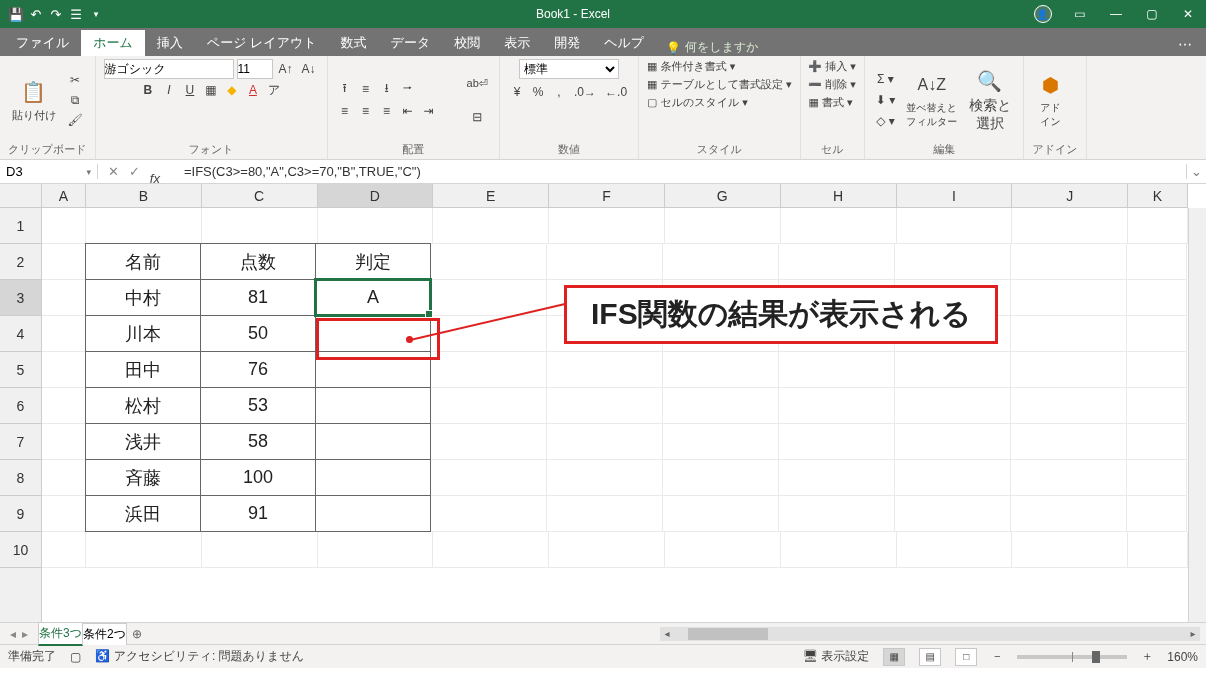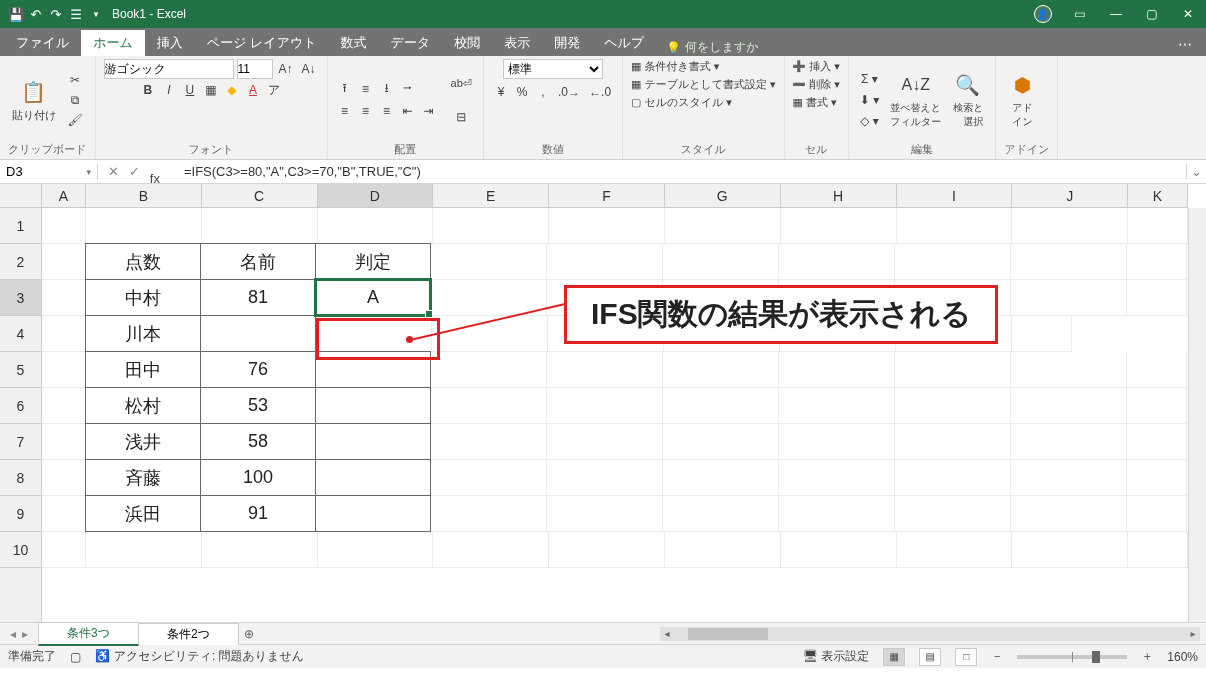--- a/index.html
+++ b/index.html
@@ -1,21 +1,21 @@
 <!DOCTYPE html>
 <html><head>
 <meta charset="utf-8">
 <style>
 * { box-sizing: border-box; margin: 0; padding: 0; font-family: "Segoe UI", "Meiryo", sans-serif; }
 body { background: #fff; width: 1206px; height: 678px; overflow: hidden; position: relative; }
 
 .titlebar { height: 28px; background: #217346; display: flex; align-items: center; color: #fff; font-size: 12px; }
 .titlebar .qat { display: flex; gap: 4px; padding: 0 8px; align-items: center; }
 .titlebar .qat span { width: 16px; height: 16px; display: flex; align-items: center; justify-content: center; font-size: 13px; }
-.titlebar .title { flex: 1; text-align: left; }
+.titlebar .title { flex: 1; text-align: center; }
 .titlebar .wincontrols { display: flex; align-items: center; }
 .titlebar .wincontrols span { width: 36px; height: 28px; display: flex; align-items: center; justify-content: center; font-size: 12px; }
 .titlebar .avatar { width: 18px; height: 18px; border-radius: 50%; background: #4a7a5f; border: 1px solid #fff; margin-right: 10px; display:flex; align-items:center; justify-content:center; font-size:10px;}
 
 .tabbar { height: 28px; background: #737373; display: flex; align-items: flex-end; padding: 0 4px; }
 .tabbar .tab { padding: 4px 12px; color: #fff; font-size: 13px; cursor: pointer; }
 .tabbar .tab.active { background: #fff; color: #217346; }
 .tabbar .tellme { display: flex; align-items: center; color: #d9ead3; font-size: 12px; margin-left: 10px; gap: 4px; }
 .tabbar .share { margin-left: auto; color: #fff; font-size: 14px; padding: 4px 10px; }
 
@@ -30,21 +30,21 @@
 .ribbon .smallbtn { min-width: 18px; height: 18px; display:flex; align-items:center; justify-content:center; font-size:12px; padding:0 2px; border:1px solid transparent; }
 .ribbon select, .ribbon input { font-size:12px; border:1px solid #c8c8c8; background:#fff; height:20px; }
 .ribbon .fontname { width:130px; }
 .ribbon .fontsize { width:36px; }
 .ribbon .numfmt { width:100px; }
 
 .namebox-row { height: 24px; border-bottom: 1px solid #d4d4d4; display: flex; align-items: center; font-size: 13px; }
 .namebox { width: 98px; border-right: 1px solid #d4d4d4; padding: 0 6px; display:flex; align-items:center; justify-content:space-between; }
 .namebox .dd { color:#777; font-size:9px; }
 .fx-btns { display:flex; align-items:center; gap:10px; padding: 0 10px; color:#888; }
-.fx-label { color:#444; padding-right:8px;margin-top:13px; }
+.fx-label { font-style: italic; color:#444; padding-right:8px;margin-top:13px; }
 .formula-bar { flex:1; padding: 0 6px; color:#333; }
 .fb-expand { width:20px; text-align:center; color:#777; border-left:1px solid #d4d4d4; }
 
 .grid-area { position: relative; height: 438px; overflow:hidden; background:#fff; }
 .corner { position:absolute; left:0; top:0; width:42px; height:24px; background:#f0f0f0; border-right:1px solid #ccc; border-bottom:1px solid #ccc; }
 .col-headers { position:absolute; left:42px; top:0; right:18px; height:24px; display:flex; background:#f0f0f0; border-bottom:1px solid #ccc; }
 .col-headers .ch { border-right:1px solid #ccc; display:flex; align-items:center; justify-content:center; font-size:14px; color:#333; }
 .row-headers { position:absolute; left:0; top:24px; width:42px; bottom:0; background:#f0f0f0; border-right:1px solid #ccc; }
 .row-headers .rh { height:36px; border-bottom:1px solid #ccc; display:flex; align-items:center; justify-content:center; font-size:14px; color:#333; }
 .cells { position:absolute; left:42px; top:24px; right:18px; bottom:0; }
@@ -53,21 +53,21 @@
 .cell.tbl { border:1px solid #666; margin:-1px 0 0 -1px; }
 .cell.hdr { font-weight:400; }
 .cell.sel { outline:3px solid #217346; outline-offset:-2px; z-index:5; }
 .cell.sel::after { content:""; position:absolute; right:-3px; bottom:-3px; width:6px; height:6px; background:#217346; border:1px solid #fff; }
 .col-headers .ch.active, .row-headers .rh.active { background:#d6d6d6; }
 
 .vscroll { position:absolute; right:0; top:24px; width:18px; bottom:0; background:#f0f0f0; border-left:1px solid #d4d4d4; }
 
 .sheet-tabs { height: 22px; border-top:1px solid #d4d4d4; background:#f3f2f1; display:flex; align-items:center; font-size:12px; }
 .sheet-tabs .navset { display:flex; gap:6px; padding:0 10px; color:#888; }
-.sheet-tabs .stab { padding:2px 28px; border:1px solid #ccc; border-bottom:none; background:#fff; margin-right:-1px; }
+.sheet-tabs .stab { padding:2px 0; border:1px solid #ccc; border-bottom:none; background:#fff; margin-right:-1px; }
 .sheet-tabs .stab.active { color:#217346; border-bottom:2px solid #217346; }
 .sheet-tabs .addtab { width:22px; text-align:center; color:#666; }
 .sheet-tabs .hscroll { flex:1; display:flex; justify-content:flex-end; padding-right:6px; }
 .sheet-tabs .hscroll .track { width:540px; height:14px; background:#e1e1e1; position:relative; display:flex; align-items:center; }
 .sheet-tabs .hscroll .thumb { width:80px; height:12px; background:#c1c1c1; margin-left:14px; }
 .sheet-tabs .hscroll .arr { width:14px; text-align:center; color:#666; font-size:10px; }
 
 .statusbar { height: 24px; background:#f3f2f1; border-top:1px solid #d4d4d4; display:flex; align-items:center; font-size:12px; color:#444; padding:0 8px; gap:14px; }
 .statusbar .spacer { flex:1; }
 .statusbar .viewbtn { width:22px; height:18px; border:1px solid #c8c8c8; display:flex; align-items:center; justify-content:center; font-size:10px; background:#fff; }
@@ -177,21 +177,21 @@
           <div class="smallbtn">⭬</div>
         </div>
         <div class="row">
           <div class="smallbtn">≡</div>
           <div class="smallbtn">≡</div>
           <div class="smallbtn">≡</div>
           <div class="smallbtn">⇤</div>
           <div class="smallbtn">⇥</div>
         </div>
       </div>
-      <div class="col" style="gap:16px;margin-left:6px">
+      <div class="col" style="gap:16px;margin-left:22px">
         <div class="smallbtn" style="font-size:11px">ab⏎</div>
         <div class="smallbtn">⊟</div>
       </div>
     </div>
     <div class="group-label">配置</div>
   </div>
 
   <div class="group">
     <div class="group-body col" style="gap:4px">
       <select class="numfmt"><option>標準</option></select>
@@ -231,21 +231,21 @@
         <div class="smallbtn">⬇ ▾</div>
         <div class="smallbtn">◇ ▾</div>
       </div>
       <div class="bigbtn">
         <div class="ico" style="font-size:16px">A↓Z</div>
         <div style="white-space:pre;text-align:center;font-size:10px">並べ替えと
 フィルター</div>
       </div>
       <div class="bigbtn">
         <div class="ico">🔍</div>
-        <div style="white-space:pre;text-align:right;font-size:10px">検索と
+        <div style="white-space:pre;text-align:center;font-size:14px">検索と
 選択</div>
       </div>
     </div>
     <div class="group-label">編集</div>
   </div>
 
   <div class="group">
     <div class="group-body">
       <div class="bigbtn">
         <div class="ico" style="color:#d97700">⬢</div>
@@ -309,22 +309,22 @@
         <div class="cell colF"></div>
         <div class="cell colG"></div>
         <div class="cell colH"></div>
         <div class="cell colI"></div>
         <div class="cell colJ"></div>
         <div class="cell colK"></div>
       </div>
 
     <div class="cell-row">
         <div class="cell colA"></div>
+        <div class="cell tbl hdr colB">名前</div>
         <div class="cell tbl hdr colC">点数</div>
-        <div class="cell tbl hdr colB">名前</div>
         <div class="cell tbl hdr colD">判定</div>
         <div class="cell colE"></div>
         <div class="cell colF"></div>
         <div class="cell colG"></div>
         <div class="cell colH"></div>
         <div class="cell colI"></div>
         <div class="cell colJ"></div>
         <div class="cell colK"></div>
       </div>
 
@@ -338,20 +338,21 @@
         <div class="cell colG"></div>
         <div class="cell colH"></div>
         <div class="cell colI"></div>
         <div class="cell colJ"></div>
         <div class="cell colK"></div>
       </div>
 
     <div class="cell-row">
         <div class="cell colA"></div>
         <div class="cell tbl colB">川本</div>
+        <div class="cell tbl colC">50</div>
         <div class="cell tbl colD"></div>
         <div class="cell colE"></div>
         <div class="cell colF"></div>
         <div class="cell colG"></div>
         <div class="cell colH"></div>
         <div class="cell colI"></div>
         <div class="cell colJ"></div>
         <div class="cell colK"></div>
       </div>
     <div class="cell-row">

